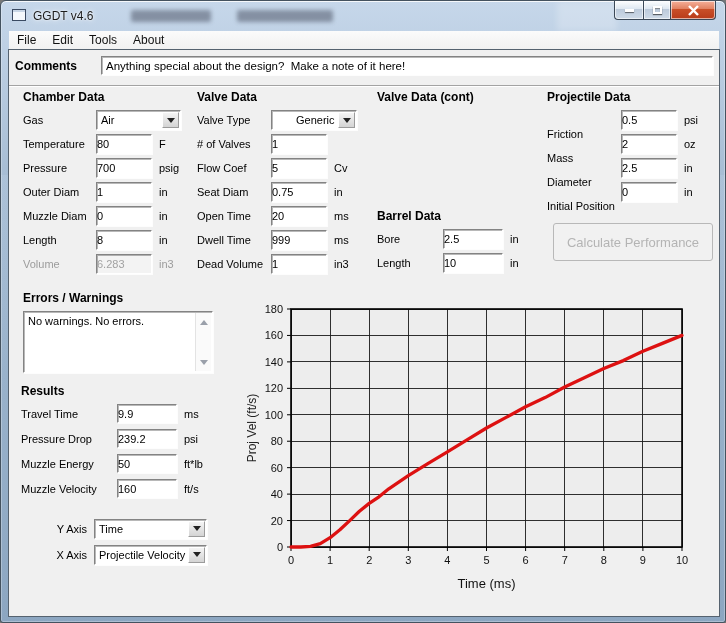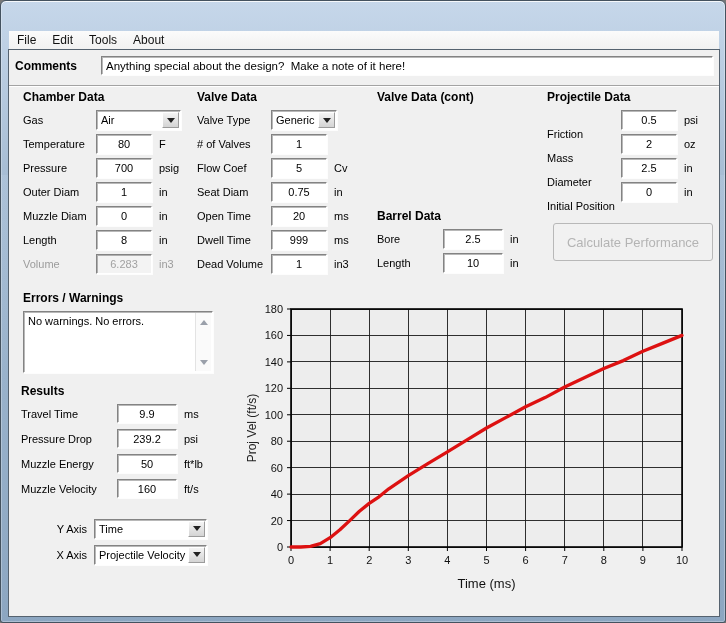--- a/index.html
+++ b/index.html
@@ -36,36 +36,36 @@
   .client { position:absolute; left:8px; top:49px; width:710px; height:566px; background:#f0f0f0;
     box-shadow:0 0 0 1px #55626f; overflow:hidden; }
 
   .sec-header { font-size:12px; font-weight:bold; color:#000; height:14px; margin-bottom:6px; white-space:nowrap; }
   .section { position:absolute; padding-left:8px; }
 
   .frow { display:flex; align-items:center; height:20px; margin-bottom:4px; white-space:nowrap; }
   .frow-r { height:19px; margin-bottom:6px; }
   .flabel { color:#000; }
   .funit { margin-left:7px; color:#000; }
-  .fval { height:20px; text-align:center; font-family:"Liberation Sans",sans-serif; font-size:11px; color:#000;
+  .fval { height:20px; font-family:"Liberation Sans",sans-serif; font-size:11px; color:#000;
     background:#fff; border:1px solid #838383; border-bottom-color:#fff; border-right-color:#fff;
     box-shadow:inset 1px 1px 0 rgba(0,0,0,.28), 1px 1px 0 #fdfdfd; outline:none; }
   .frow.disabled .fval { color:#a2a2a2; background:#f3f3f3; }
   .frow.disabled .flabel, .frow.disabled .funit { color:#9c9c9c; }
 
   .combo { display:flex; height:20px; background:#fff; border:1px solid #838383; border-bottom-color:#fff; border-right-color:#fff;
     box-shadow:inset 1px 1px 0 rgba(0,0,0,.28), 1px 1px 0 #fdfdfd; cursor:default; }
   .combo-value { flex:1; padding:3px 0 0 4px; overflow:hidden; font-size:11px; }
   .combo-btn { width:17px; margin:1px; background:linear-gradient(#f4f4f4,#d4d4d4); border:1px solid #9b9b9b;
     border-top-color:#fff; border-left-color:#fff; display:flex; align-items:center; justify-content:center; }
   .tri-down { width:0; height:0; border-left:4px solid transparent; border-right:4px solid transparent; border-top:5px solid #222; }
 
   
   .sec-chamber  .flabel { width:73px; } .sec-chamber  .fval { width:56px; } .sec-chamber  .combo { width:85px; }
-  .sec-valve    .flabel { width:74px; } .sec-valve    .fval { width:56px; } .sec-valve    .combo { width:66px; }
+  .sec-valve    .flabel { width:74px; } .sec-valve    .fval { width:56px; } .sec-valve    .combo { width:86px;padding-left:20px; }
   .sec-barrel   .flabel { width:66px; } .sec-barrel   .fval { width:60px; }
   .sec-proj     .flabel { width:74px;margin-top:27px; } .sec-proj     .fval { width:56px; }
   .sec-results  .flabel { width:96px; } .sec-results  .fval { width:60px; height:19px; }
 
   .calc-btn { margin:17px 0 0 6px; width:160px; height:38px; background:#f1f1f1; border:1px solid #b8b8b8; border-radius:3px;
     color:#b4b4b4; font-size:13px; font-family:"Liberation Sans",sans-serif; }
 
   .errors-box { position:relative; width:190px; height:62px; background:#fff; border:1px solid #838383;
     border-bottom-color:#fff; border-right-color:#fff; box-shadow:inset 1px 1px 0 rgba(0,0,0,.28), 1px 1px 0 #fdfdfd; }
   .errors-text { position:absolute; left:4px; top:3px; right:20px; font-size:11px; }
@@ -83,20 +83,41 @@
   .axis-label { width:64px; text-align:right; margin-right:7px; color:#000; }
   .axis-combo { width:113px; }
 
   .chart-wrap { position:absolute; left:237px; top:248px; width:460px; height:310px; }
 </style>
 </head>
 <body>
 
 <div class="window">
 
+  <div class="titlebar">
+    <div class="win-icon"></div>
+    <div class="win-title">GGDT v4.6</div>
+    <div class="ghost" style="left:130px;width:80px;"></div>
+    <div class="ghost" style="left:236px;width:96px;"></div>
+    <div class="ghost-light" style="left:556px;width:60px;"></div>
+    <div class="caption-buttons">
+      <div class="cap-btn min">
+          <div class="glyph-min"></div>
+        </div>
+      <div class="cap-btn max">
+          <div class="glyph-max"></div>
+        </div>
+      <div class="cap-btn close">
+        <svg width="13" height="11" viewBox="0 0 13 11">
+          <line x1="2" y1="1" x2="11" y2="10" stroke="#fff" stroke-width="2.4"></line>
+          <line x1="11" y1="1" x2="2" y2="10" stroke="#fff" stroke-width="2.4"></line>
+        </svg>
+      </div>
+    </div>
+  </div>
 
   <div class="menubar">
     <span class="menu-item">File</span>
     <span class="menu-item">Edit</span>
     <span class="menu-item">Tools</span>
     <span class="menu-item">About</span>
   </div>
 
   <div class="client">
 

